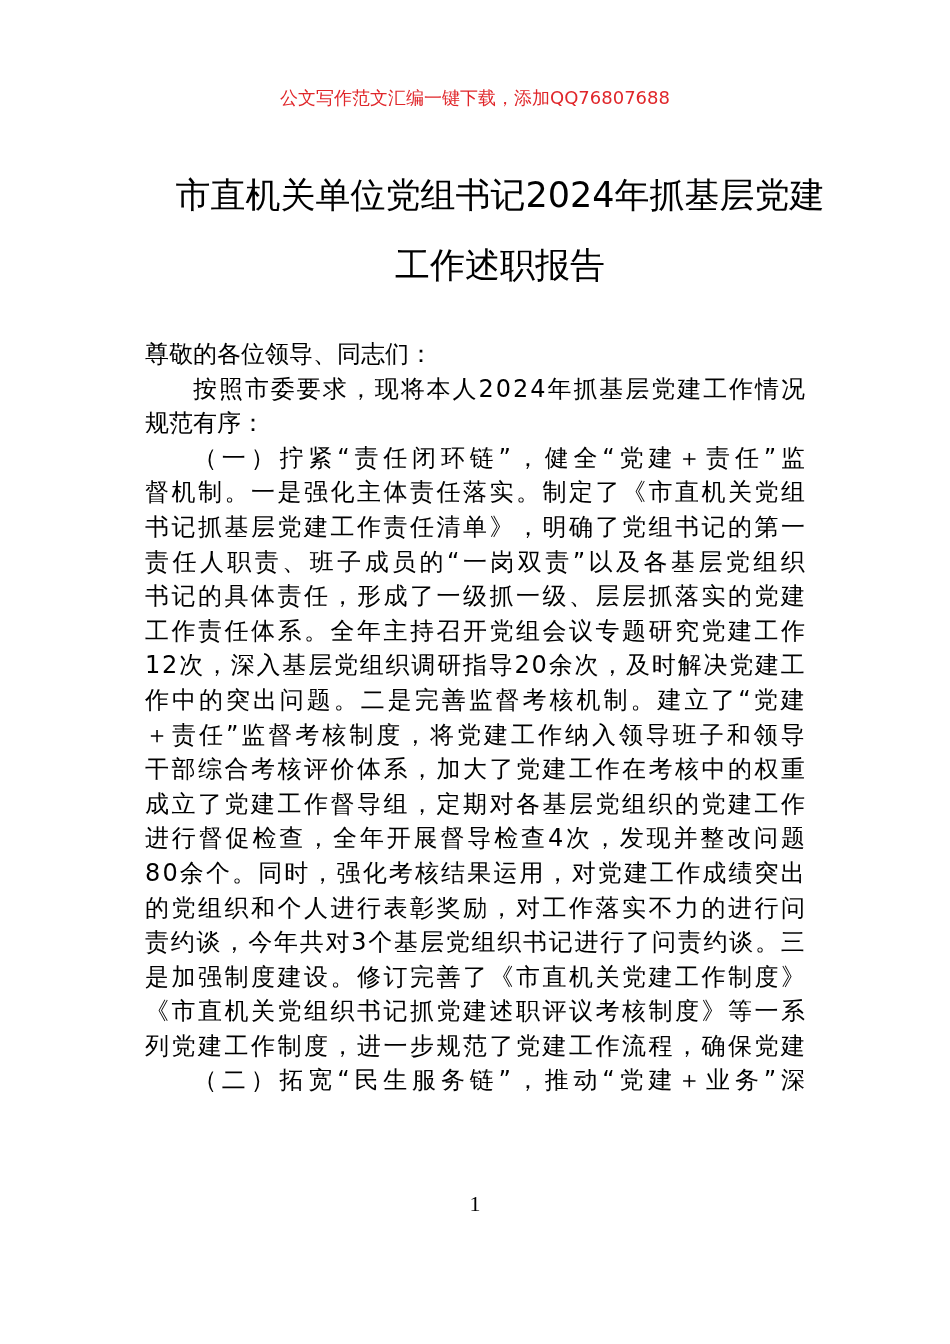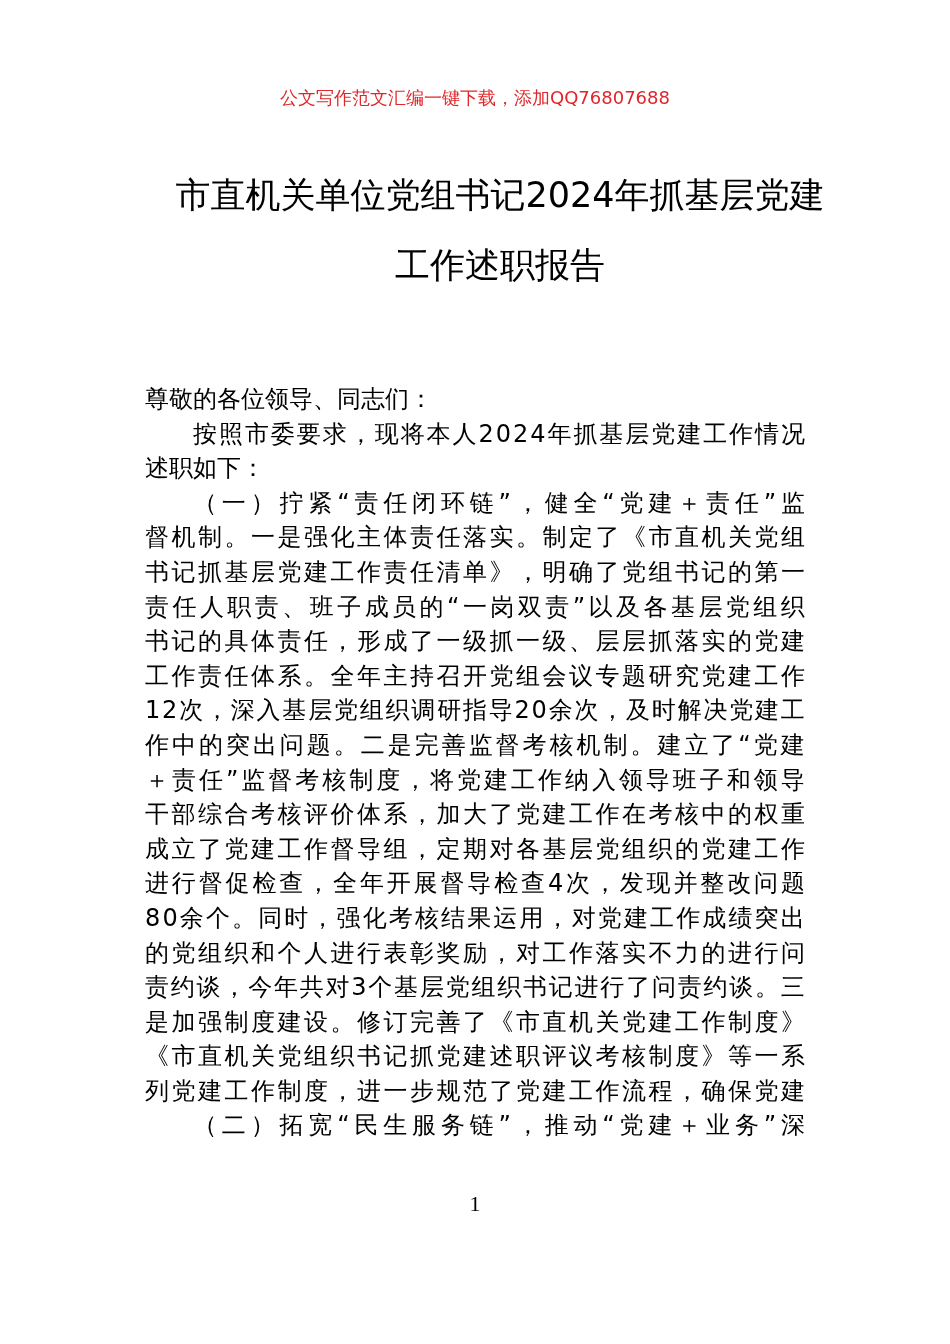--- a/index.html
+++ b/index.html
@@ -5,21 +5,21 @@
   html, body { margin: 0; padding: 0; background: #ffffff; }
   body { width: 950px; height: 1344px; position: relative; overflow: hidden;
          font-family: "DejaVu Sans", "Liberation Sans", sans-serif; color: #000; }
   .page { position: absolute; left: 0; top: 0; width: 950px; height: 1344px; background: #fff; }
   .header-note { position: absolute; top: 86px; left: 0; width: 950px; text-align: center;
          color: #e0262a; font-size: 18px; line-height: 24px; letter-spacing: 0px; }
   .title { position: absolute; left: 0; width: 904px; text-align: center;
          font-family: "DejaVu Sans", sans-serif; font-size: 35px; line-height: 44px; color: #000; padding-left: 48px; }
   .title.l1 { top: 173px; }
   .title.l2 { top: 243px; }
-  .body-text { position: absolute; left: 145px; top: 337px; width: 660px; margin-top: 45px; }
+  .body-text { position: absolute; left: 145px; top: 337px; width: 660px; }
   .line { display: block; height: 34.6px; line-height: 34.6px; font-size: 24px;
           white-space: nowrap; text-align: justify; text-align-last: justify; }
   .line.last { text-align-last: left; }
   .line.indent { padding-left: 48px; }
   .page-number { position: absolute; top: 1190px; left: 0; width: 950px; text-align: center;
           font-family: "Liberation Serif", "DejaVu Serif", serif; font-size: 22px; line-height: 28px; }
 </style>
 </head>
 <body>
 
@@ -51,21 +51,21 @@
           <span>抓</span>
           <span>基</span>
           <span>层</span>
           <span>党</span>
           <span>建</span>
           <span>工</span>
           <span>作</span>
           <span>情</span>
           <span>况</span>
         </span></span>
-      <span class="line last">述职如下：</span>
+      <span class="line last">规范有序：</span>
       <span class="line indent"><span style="display: inline-flex; justify-content: space-between; width: 612px;">
           <span>（</span>
           <span>一</span>
           <span>）</span>
           <span>拧</span>
           <span>紧</span>
           <span>“</span>
           <span>责</span>
           <span>任</span>
           <span>闭</span>

